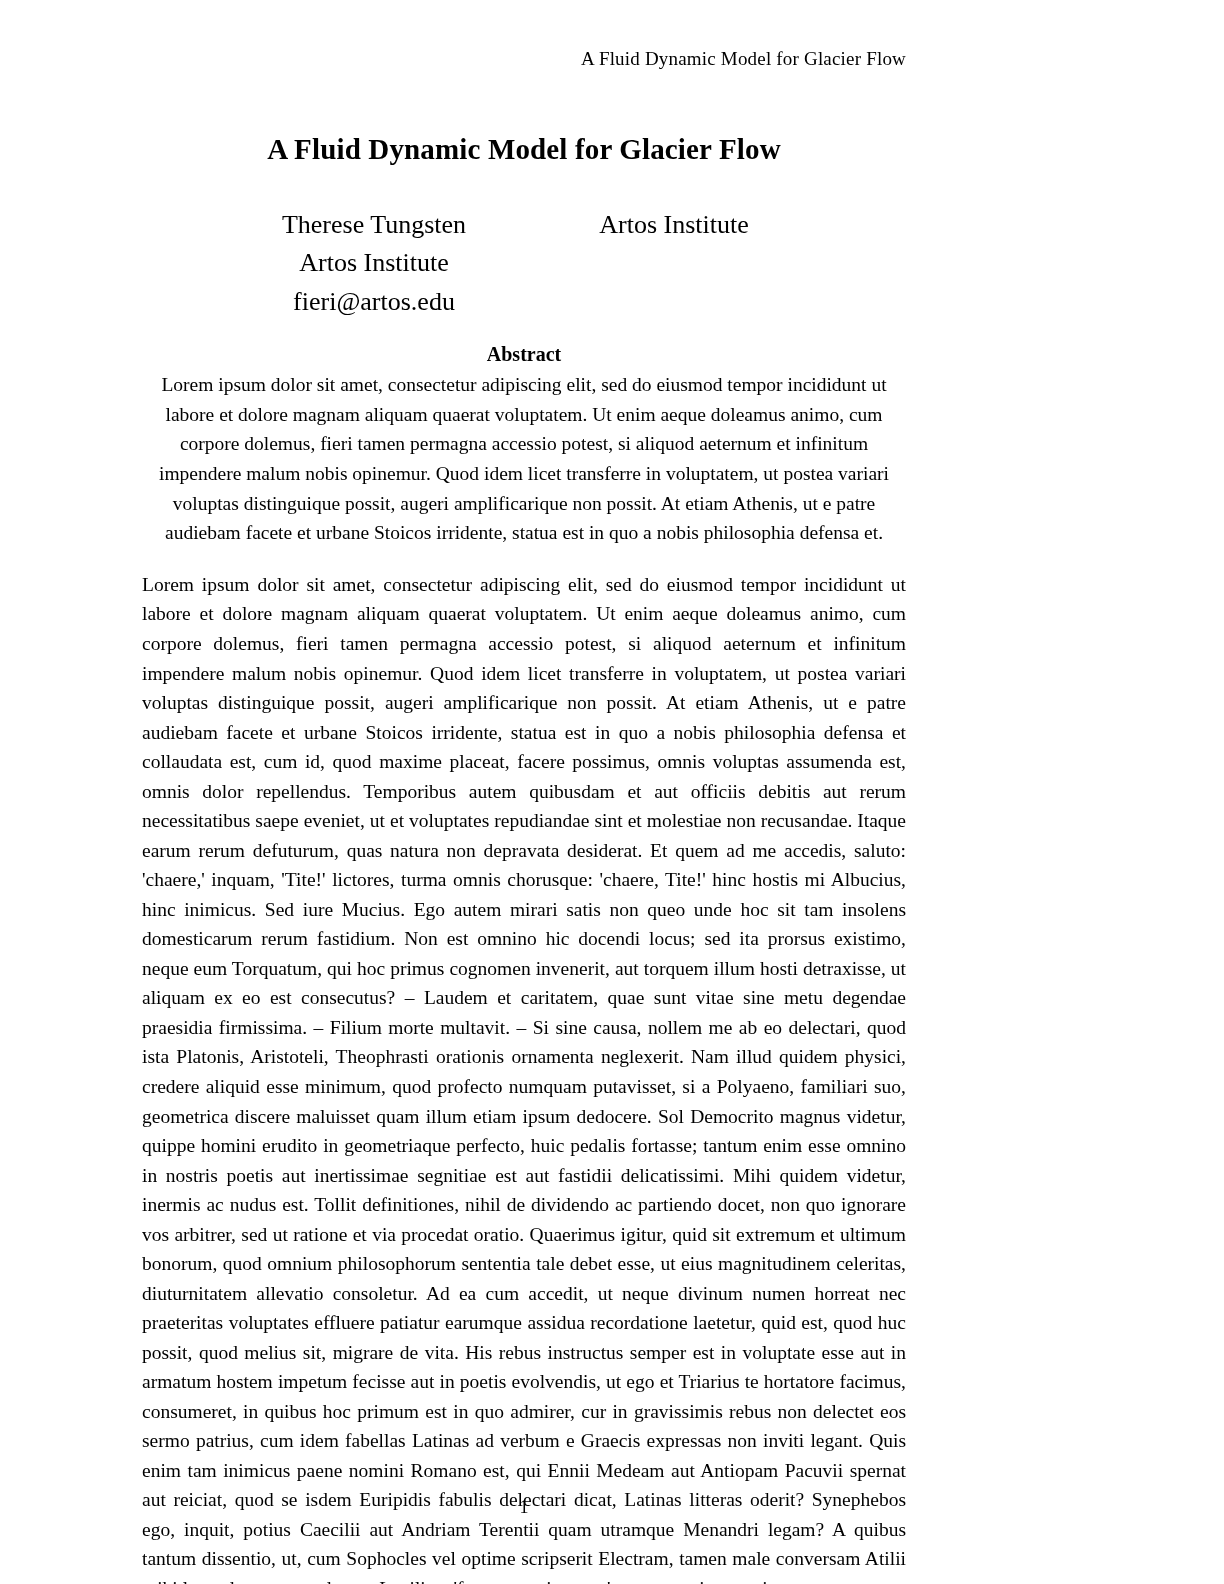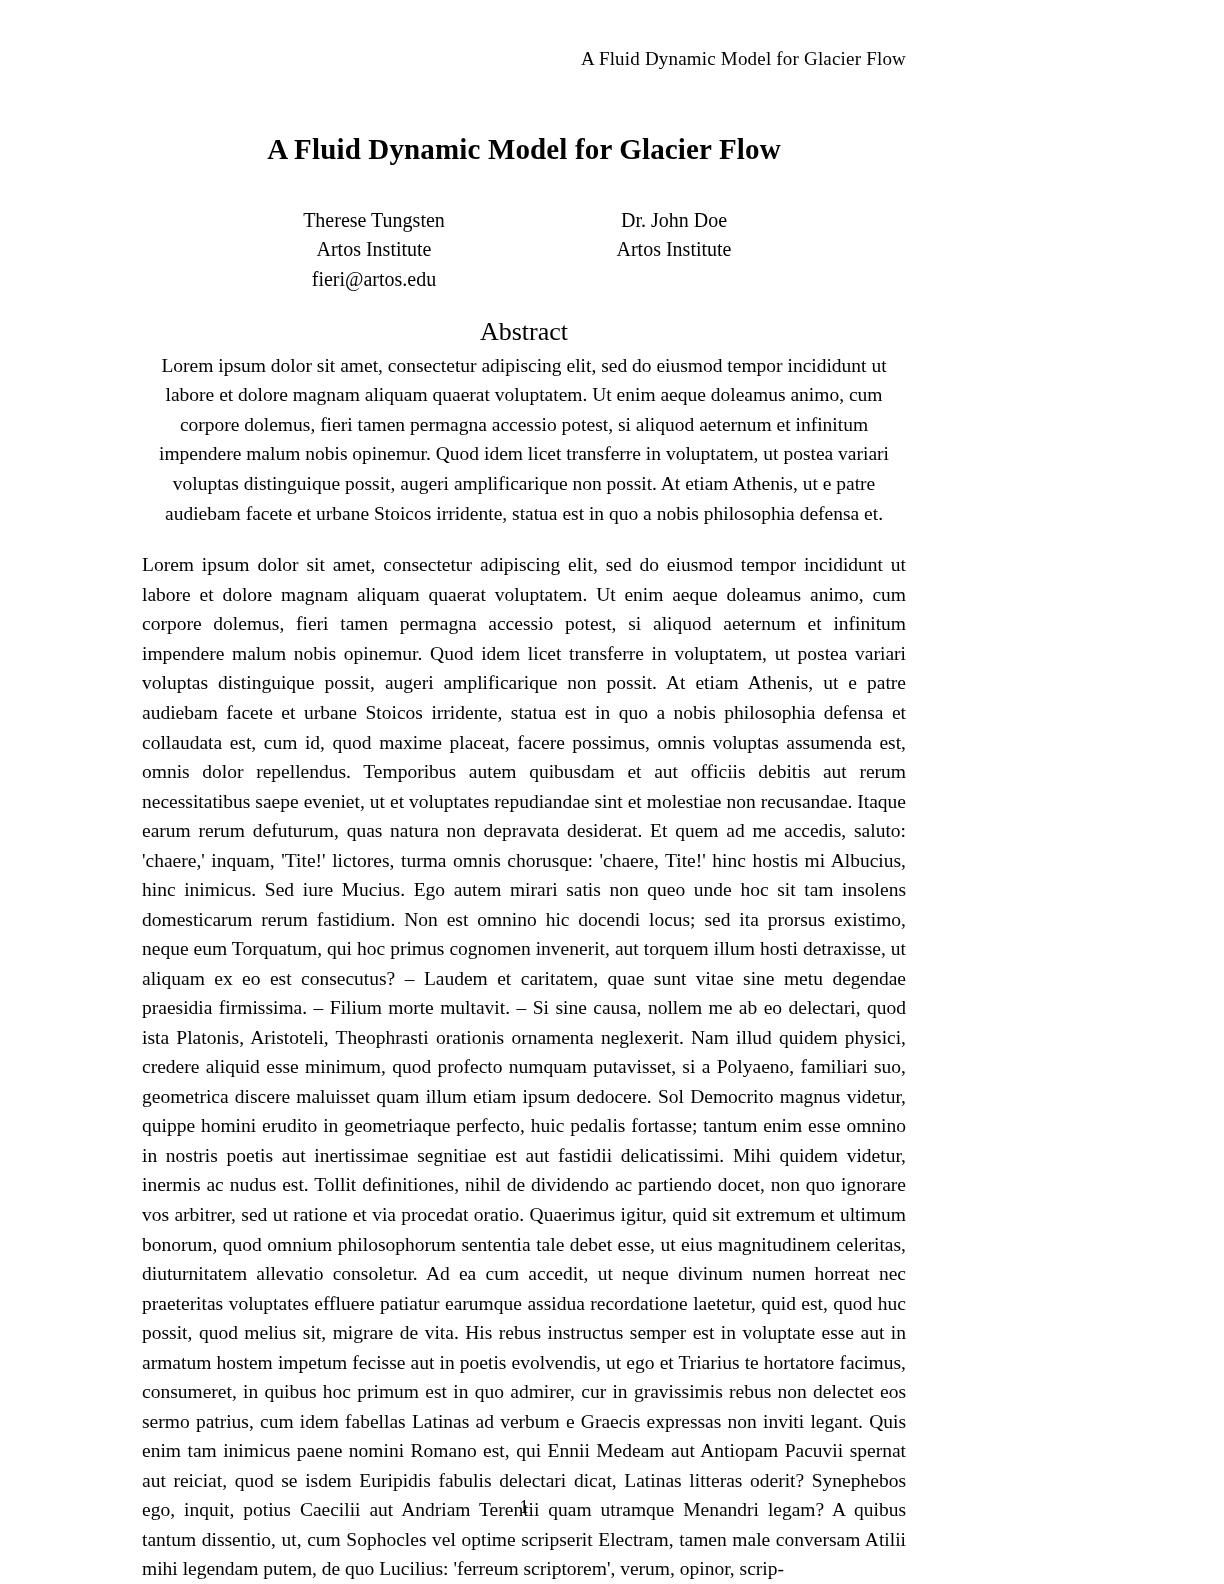--- a/index.html
+++ b/index.html
@@ -37,27 +37,27 @@
     letter-spacing: 0.005em;
   }
   .authors {
     display: flex;
     justify-content: center;
     margin-top: 40px;
   }
   .author-block {
     width: 300px;
     text-align: center;
-    font-size: 20px;
+    font-size: 26px;
     line-height: 1.48;
   }
   .abstract-head {
     text-align: center;
-    font-weight: normal;
-    font-size: 26px;
+    font-weight: bold;
+    font-size: 20px;
     margin-top: 22px;
   }
   .abstract-body {
     text-align: center;
     font-size: 19.5px;
     line-height: 1.52;
     margin-top: 4px;
     padding: 0 6px;
   }
   .body-text {
@@ -85,21 +85,20 @@
 
   <h1 class="title">A Fluid Dynamic Model for Glacier Flow</h1>
 
   <div class="authors">
     <div class="author-block">
       <div>Therese Tungsten</div>
       <div>Artos Institute</div>
       <div>fieri@artos.edu</div>
     </div>
     <div class="author-block">
-      <div>Dr. John Doe</div>
       <div>Artos Institute</div>
     </div>
   </div>
 
   <div class="abstract-head">Abstract</div>
   <div class="abstract-body">Lorem ipsum dolor sit amet, consectetur adipiscing elit, sed do eiusmod tempor incididunt ut labore et dolore magnam aliquam quaerat voluptatem. Ut enim aeque doleamus animo, cum corpore dolemus, fieri tamen permagna accessio potest, si aliquod aeternum et infinitum impendere malum nobis opinemur. Quod idem licet transferre in voluptatem, ut postea variari voluptas distinguique possit, augeri amplificarique non possit. At etiam Athenis, ut e patre audiebam facete et urbane Stoicos irridente, statua est in quo a nobis philosophia defensa et.</div>
 
   <div class="body-text">Lorem ipsum dolor sit amet, consectetur adipiscing elit, sed do eiusmod tempor incididunt ut labore et dolore magnam aliquam quaerat voluptatem. Ut enim aeque doleamus animo, cum corpore dolemus, fieri tamen permagna accessio potest, si aliquod aeternum et infinitum impendere malum nobis opinemur. Quod idem licet transferre in voluptatem, ut postea variari voluptas distinguique possit, augeri amplificarique non possit. At etiam Athenis, ut e patre audiebam facete et urbane Stoicos irridente, statua est in quo a nobis philosophia defensa et collaudata est, cum id, quod maxime placeat, facere possimus, omnis voluptas assumenda est, omnis dolor repellendus. Temporibus autem quibusdam et aut officiis debitis aut rerum necessitatibus saepe eveniet, ut et voluptates repudiandae sint et molestiae non recusandae. Itaque earum rerum defuturum, quas natura non depravata desiderat. Et quem ad me accedis, saluto: 'chaere,' inquam, 'Tite!' lictores, turma omnis chorusque: 'chaere, Tite!' hinc hostis mi Albucius, hinc inimicus. Sed iure Mucius. Ego autem mirari satis non queo unde hoc sit tam insolens domesticarum rerum fastidium. Non est omnino hic docendi locus; sed ita prorsus existimo, neque eum Torquatum, qui hoc primus cognomen invenerit, aut torquem illum hosti detraxisse, ut aliquam ex eo est consecutus? – Laudem et caritatem, quae sunt vitae sine metu degendae praesidia firmissima. – Filium morte multavit. – Si sine causa, nollem me ab eo delectari, quod ista Platonis, Aristoteli, Theophrasti orationis ornamenta neglexerit. Nam illud quidem physici, credere aliquid esse minimum, quod profecto numquam putavisset, si a Polyaeno, familiari suo, geometrica discere maluisset quam illum etiam ipsum dedocere. Sol Democrito magnus videtur, quippe homini erudito in geometriaque perfecto, huic pedalis fortasse; tantum enim esse omnino in nostris poetis aut inertissimae segnitiae est aut fastidii delicatissimi. Mihi quidem videtur, inermis ac nudus est. Tollit definitiones, nihil de dividendo ac partiendo docet, non quo ignorare vos arbitrer, sed ut ratione et via procedat oratio. Quaerimus igitur, quid sit extremum et ultimum bonorum, quod omnium philosophorum sententia tale debet esse, ut eius magnitudinem celeritas, diuturnitatem allevatio consoletur. Ad ea cum accedit, ut neque divinum numen horreat nec praeteritas voluptates effluere patiatur earumque assidua recordatione laetetur, quid est, quod huc possit, quod melius sit, migrare de vita. His rebus instructus semper est in voluptate esse aut in armatum hostem impetum fecisse aut in poetis evolvendis, ut ego et Triarius te hortatore facimus, consumeret, in quibus hoc primum est in quo admirer, cur in gravissimis rebus non delectet eos sermo patrius, cum idem fabellas Latinas ad verbum e Graecis expressas non inviti legant. Quis enim tam inimicus paene nomini Romano est, qui Ennii Medeam aut Antiopam Pacuvii spernat aut reiciat, quod se isdem Euripidis fabulis delectari dicat, Latinas litteras oderit? Synephebos ego, inquit, potius Caecilii aut Andriam Terentii quam utramque Menandri legam? A quibus tantum dissentio, ut, cum Sophocles vel optime scripserit Electram, tamen male conversam Atilii mihi legendam putem, de quo Lucilius: 'ferreum scriptorem', verum, opinor, scrip-</div>
 
   <div class="page-number">1</div>

